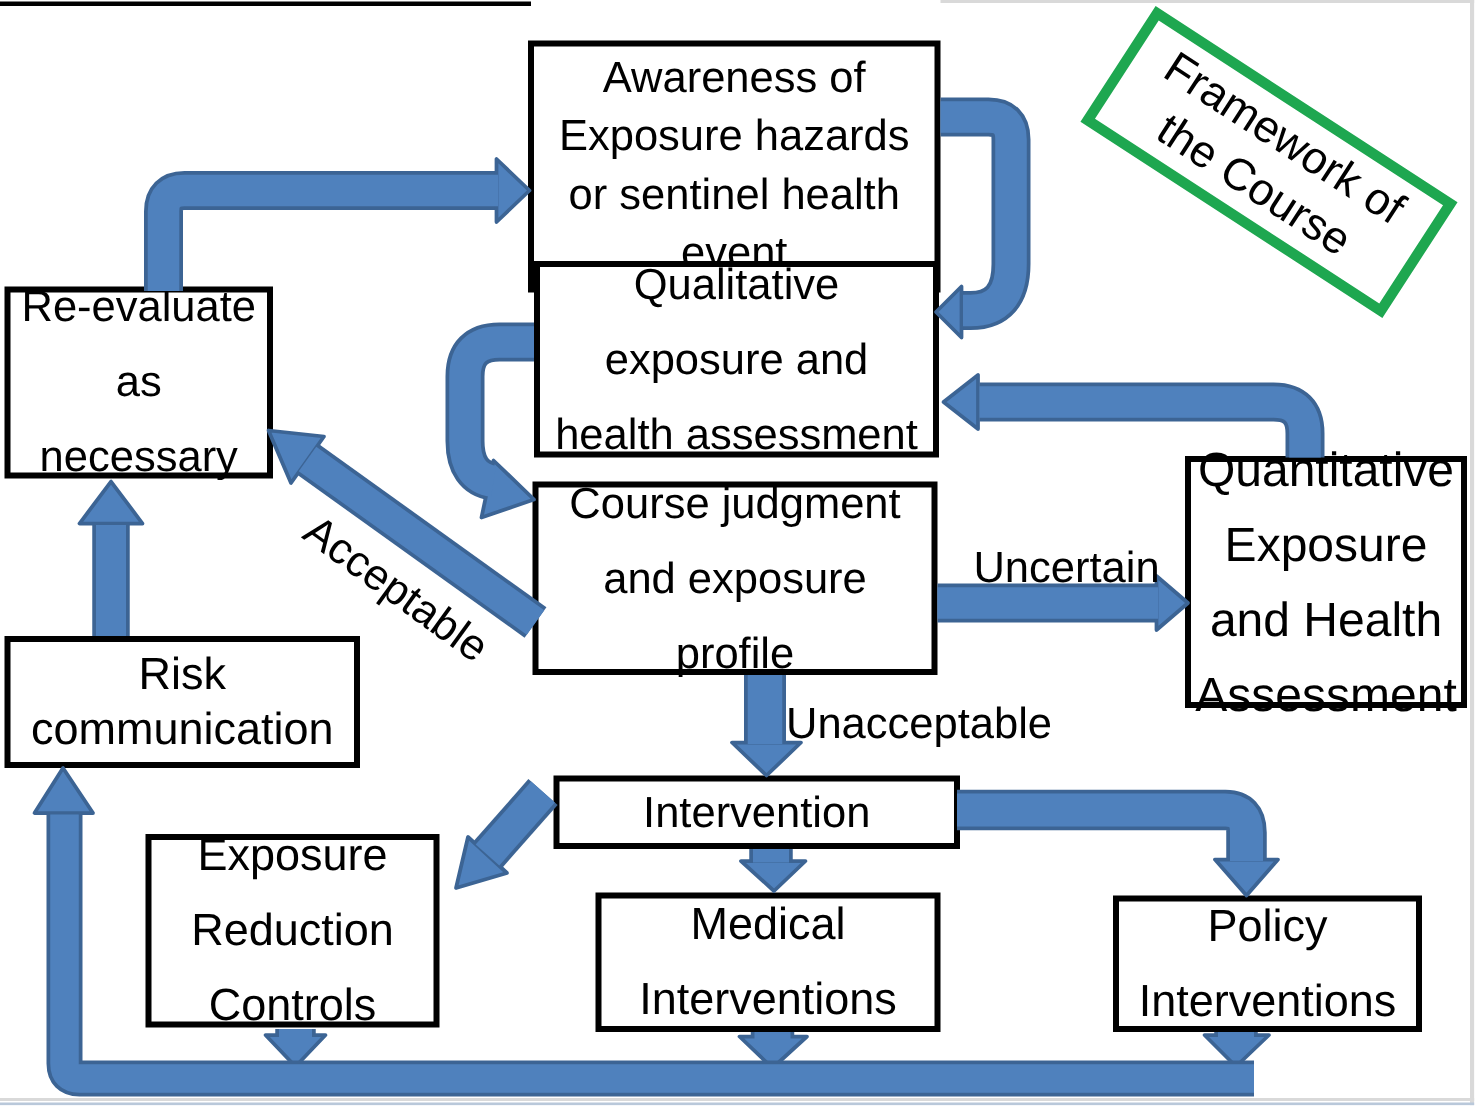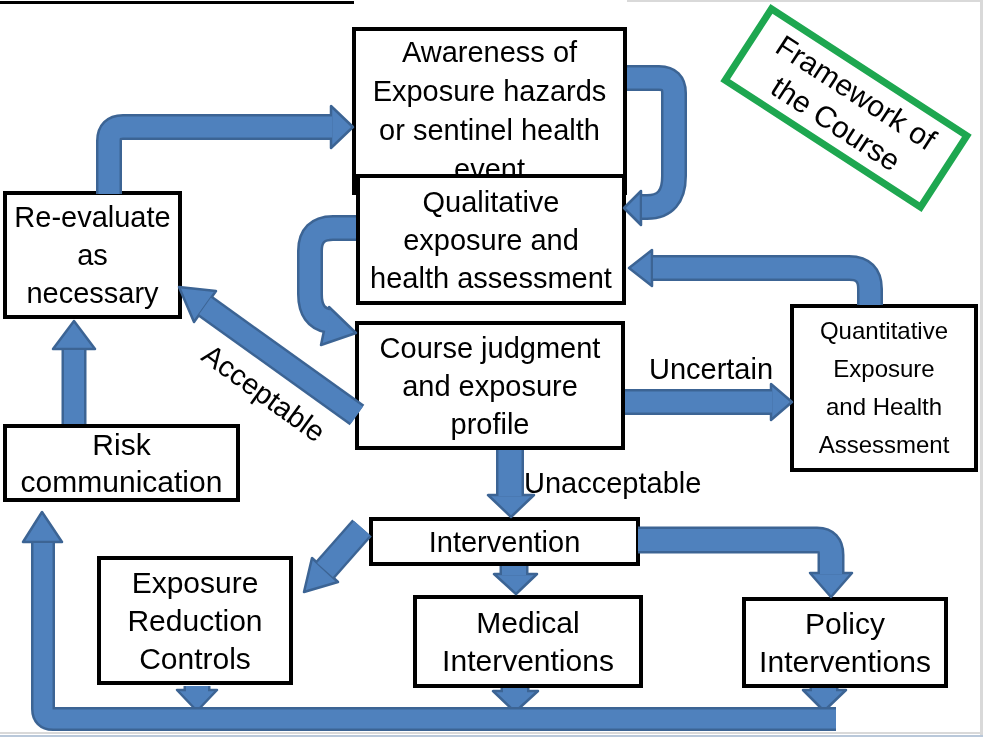--- a/index.html
+++ b/index.html
@@ -3,43 +3,43 @@
 <meta charset="utf-8">
 <style>
   html,body{margin:0;padding:0;background:#fff;}
   #stage{
     position:relative;width:983px;height:737px;background:#ffffff;overflow:hidden;
     font-family:"Liberation Sans","DejaVu Sans",sans-serif;color:#000;
   }
   .node{
     position:absolute;background:#ffffff;border:4px solid var(--node-border,#000);
     display:flex;align-items:center;justify-content:center;text-align:center;
-    white-space:pre-line;box-sizing:border-box;z-index:2;line-height:38px;font-size:29px;
+    white-space:pre-line;box-sizing:border-box;z-index:2;line-height:50px;font-size:29px;
   }
   .node-awareness   {left:352px;top:2px;  width:275px;height:168px;line-height:39px;margin-top:25px;}
   .node-qualitative {left:356px;top:174px;width:270px;height:131px;}
   .node-hazards     {left:355px;top:321px;width:270px;height:129px;}
   .node-reevaluate  {left:3px;  top:191px;width:179px;height:128px;}
-  .node-quantitative{left:790px;top:304px;width:188px;height:168px;font-size:24px;}
-  .node-risk        {left:3px;  top:424px;width:237px;height:78px;font-size:30px;line-height:37px;}
+  .node-quantitative{left:790px;top:304px;width:188px;height:168px;font-size:32px;}
+  .node-risk        {left:3px;  top:424px;width:237px;height:88px;font-size:30px;line-height:37px;}
   .node-intervention{left:369px;top:517px;width:271px;height:49px;}
   .node-erc         {left:97px; top:556px;width:196px;height:129px;font-size:30px;}
-  .node-medical     {left:397px;top:595px;width:230px;height:93px;font-size:30px;margin-left:16px;}
+  .node-medical     {left:397px;top:595px;width:230px;height:93px;font-size:30px;}
   .node-policy      {left:742px;top:597px;width:206px;height:91px;font-size:30px;}
   .badge{
     position:absolute;left:726px;top:62px;width:240px;height:92px;z-index:1;
     border:7px solid var(--badge-border,#1ea750);background:#fff;box-sizing:border-box;
     display:flex;align-items:center;justify-content:center;text-align:center;
     white-space:pre-line;font-size:30px;line-height:37px;
     transform:rotate(33deg);transform-origin:50% 50%;
   }
   .edge-label{position:absolute;z-index:6;font-size:29px;white-space:nowrap;}
   .label-acceptable{left:176px;top:377px;width:175px;text-align:center;
     transform:rotate(36deg);transform-origin:50% 50%;}
-  .label-uncertain{left:641px;top:353px;width:140px;text-align:center;}
+  .label-uncertain{left:641px;top:363px;width:140px;text-align:center;}
   .label-unacceptable{left:524px;top:467px;}
   #arrow-layer{position:absolute;left:0;top:0;z-index:5;pointer-events:none;}
   .frame-line{position:absolute;z-index:0;}
   .line-top-black{left:0;top:1px;width:354px;height:3px;background:#000;}
   .line-top-gray{left:627px;top:0;width:356px;height:2px;background:#d9d9d9;}
   .line-right-gray{left:980px;top:0;width:3px;height:737px;background:#d9d9d9;}
   .line-bottom-gray{left:0;top:732px;width:983px;height:2px;background:#d9d9d9;}
   .line-bottom-blue{left:0;top:735px;width:983px;height:2px;background:#b9c8da;}
 </style>
 </head>

